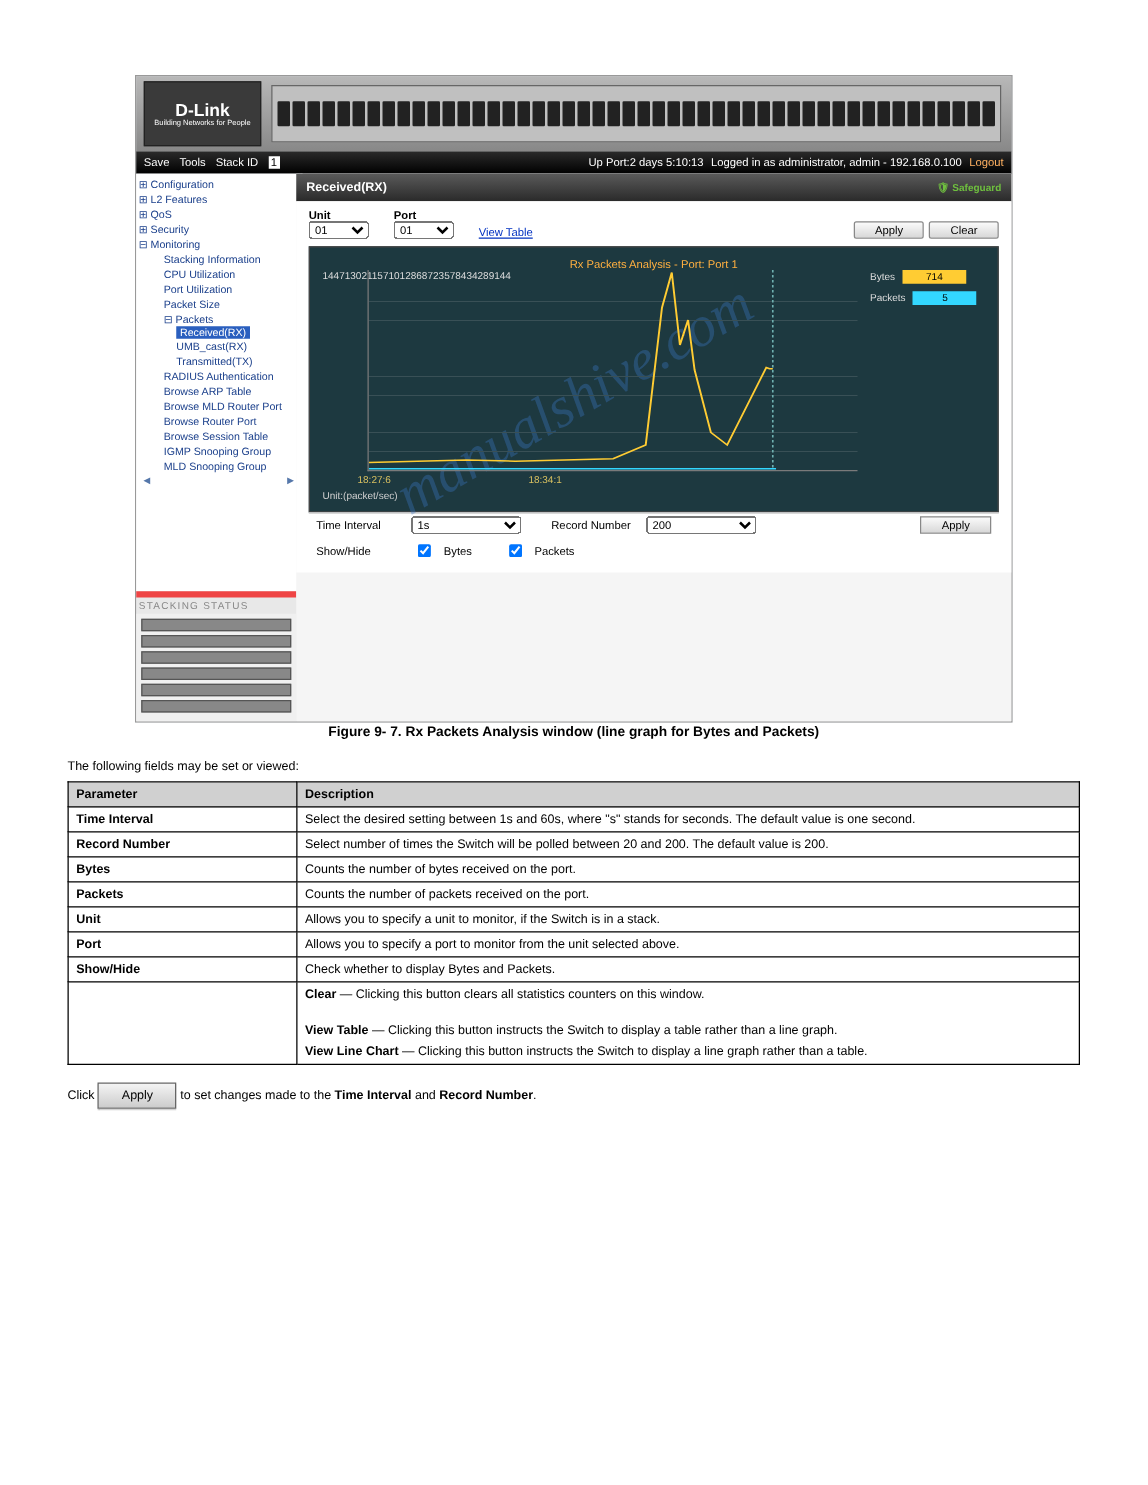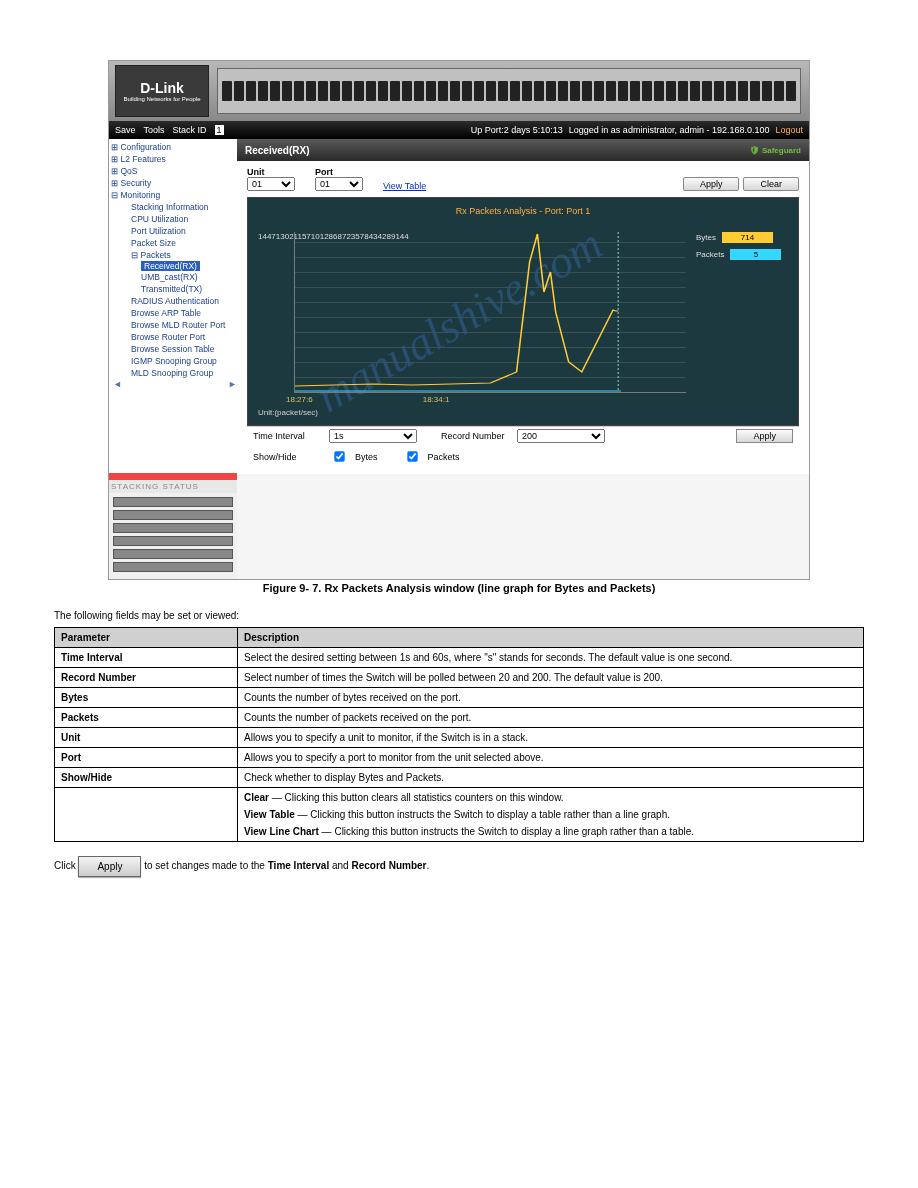--- a/index.html
+++ b/index.html
@@ -14,36 +14,36 @@
 .toolbar{height:18px;background:linear-gradient(#2b2b2b,#000);color:#fff;font-size:9px;display:flex;align-items:center;padding:0 6px;gap:8px}
 .toolbar .right{margin-left:auto;display:flex;align-items:center;gap:6px}
 .toolbar .stack-sel{background:#fff;color:#000;padding:0 2px}
 .logout{color:#ffb060}
 .main{display:flex;background:#e8e8e8}
 .tree{width:128px;background:#fff;border-right:1px solid #aaa;font-size:8.5px;padding:2px;height:330px;overflow:hidden}
 .tree-item{color:#1a3f8b;padding:1px 0;white-space:nowrap}
 .tree-item.indent2{padding-left:20px}
 .tree-item.indent3{padding-left:30px}
 .tree-item.sel{background:#2a5fbf;color:#fff;display:inline-block;padding:0 3px;margin-left:30px}
-.stacking-status{font-size:8px;color:#888;padding:2px;border-top:7px solid #ef4444;text-transform:uppercase;letter-spacing:1px}
+.stacking-status{font-size:8px;color:#888;padding:2px;border-top:5px solid #ef4444;text-transform:uppercase;letter-spacing:1px}
 .stack-thumbs{padding:4px;background:#f0f0f0}
 .stack-thumb{height:8px;background:#888;margin-bottom:3px;border:1px solid #555}
 .content{flex:1;background:#f5f5f5;padding:0}
 .panel-title{height:18px;background:linear-gradient(#5a5a5a,#2a2a2a);color:#fff;font-size:10px;font-weight:bold;padding:2px 8px;display:flex;align-items:center}
 .safeguard{margin-left:auto;color:#6fbf3f;font-size:8px}
 .panel-body{background:#fff;padding:6px 10px}
 .controls-row{display:flex;align-items:flex-end;gap:20px;margin-bottom:6px}
 .ctrl-grp{display:flex;flex-direction:column}
 .ctrl-grp label{font-weight:bold;font-size:9px}
 .ctrl-grp select{font-size:9px;width:48px}
 .viewtable{color:#0030c0;text-decoration:underline;font-size:9px}
 .btn-row{margin-left:auto;display:flex;gap:4px}
 .btn{background:linear-gradient(#fafafa,#d8d8d8);border:1px solid #888;font-size:9px;padding:1px 16px;border-radius:2px}
 .chart-box{background:#1d3940;padding:8px 10px;border:1px solid #444}
-.chart-title{text-align:center;color:#ffb040;font-size:9px;margin-bottom:16px}
+.chart-title{text-align:center;color:#ffb040;font-size:9px;margin-bottom:0}
 .chart-area{display:flex;gap:10px}
 .yaxis{display:flex;flex-direction:row;justify-content:space-between;color:#ddd;font-size:8px;text-align:right;width:26px;height:160px}
 .plot{flex:1;height:160px;border-left:1px solid #7a7a7a;border-bottom:1px solid #7a7a7a;position:relative;background:repeating-linear-gradient(to top,transparent,transparent 14.5px,#395056 14.5px,#395056 15px)}
 .line-yellow{position:absolute;left:0;right:0;bottom:0;height:100%;}
 .line-yellow svg{width:100%;height:100%}
 .legend{display:flex;flex-direction:column;gap:6px;font-size:8px;color:#ddd;width:92px}
 .legend-row{display:flex;align-items:center;gap:6px}
 .legend-box{width:51px;height:11px;display:inline-flex;align-items:center;justify-content:center;color:#000;font-size:8px}
 .lb-bytes{background:#ffcc33}
 .lb-pkts{background:#33d7ff}
@@ -317,21 +317,21 @@
           <td>Allows you to specify a port to monitor from the unit selected above.</td>
         </tr>
  <tr>
           <td class="col1">Show/Hide</td>
           <td>Check whether to display Bytes and Packets.</td>
         </tr>
  <tr>
   <td class="col1" rowspan="3"></td>
   <td>
    <div><b>Clear</b> — <span>Clicking this button clears all statistics counters on this window.</span></div>
-   <div style="margin-top:6px"><b>View Table</b> — <span>Clicking this button instructs the Switch to display a table rather than a line graph.</span></div>
+   <div style="margin-top:18px"><b>View Table</b> — <span>Clicking this button instructs the Switch to display a table rather than a line graph.</span></div>
    <div style="margin-top:6px"><b>View Line Chart</b> — <span>Clicking this button instructs the Switch to display a line graph rather than a table.</span></div>
   </td>
  </tr>
 </tbody>
     </table>
 
 <div class="bottom-text">
  <span>Click </span><span class="apply-img">Apply</span><span> to set changes made to the </span><b>Time Interval</b><span> and </span><b>Record Number</b><span>.</span>
 </div>
 

